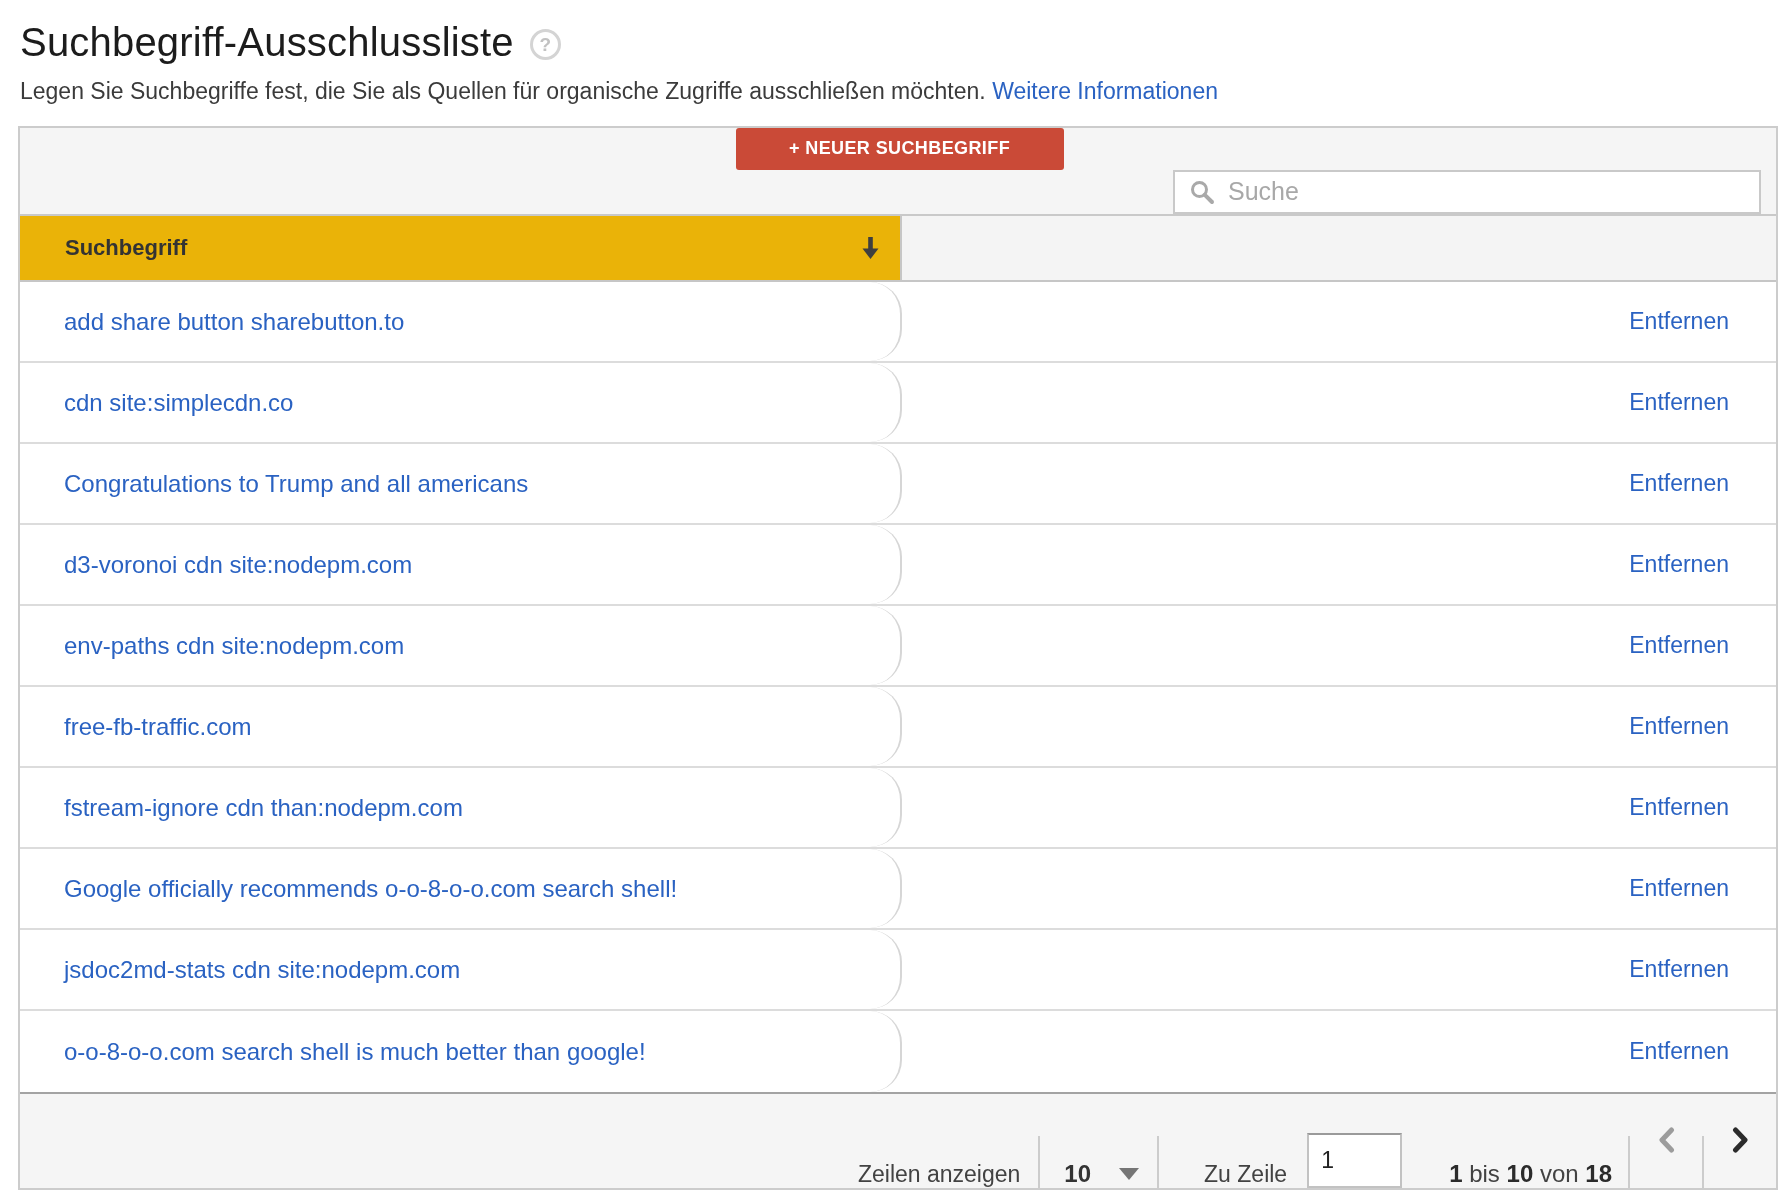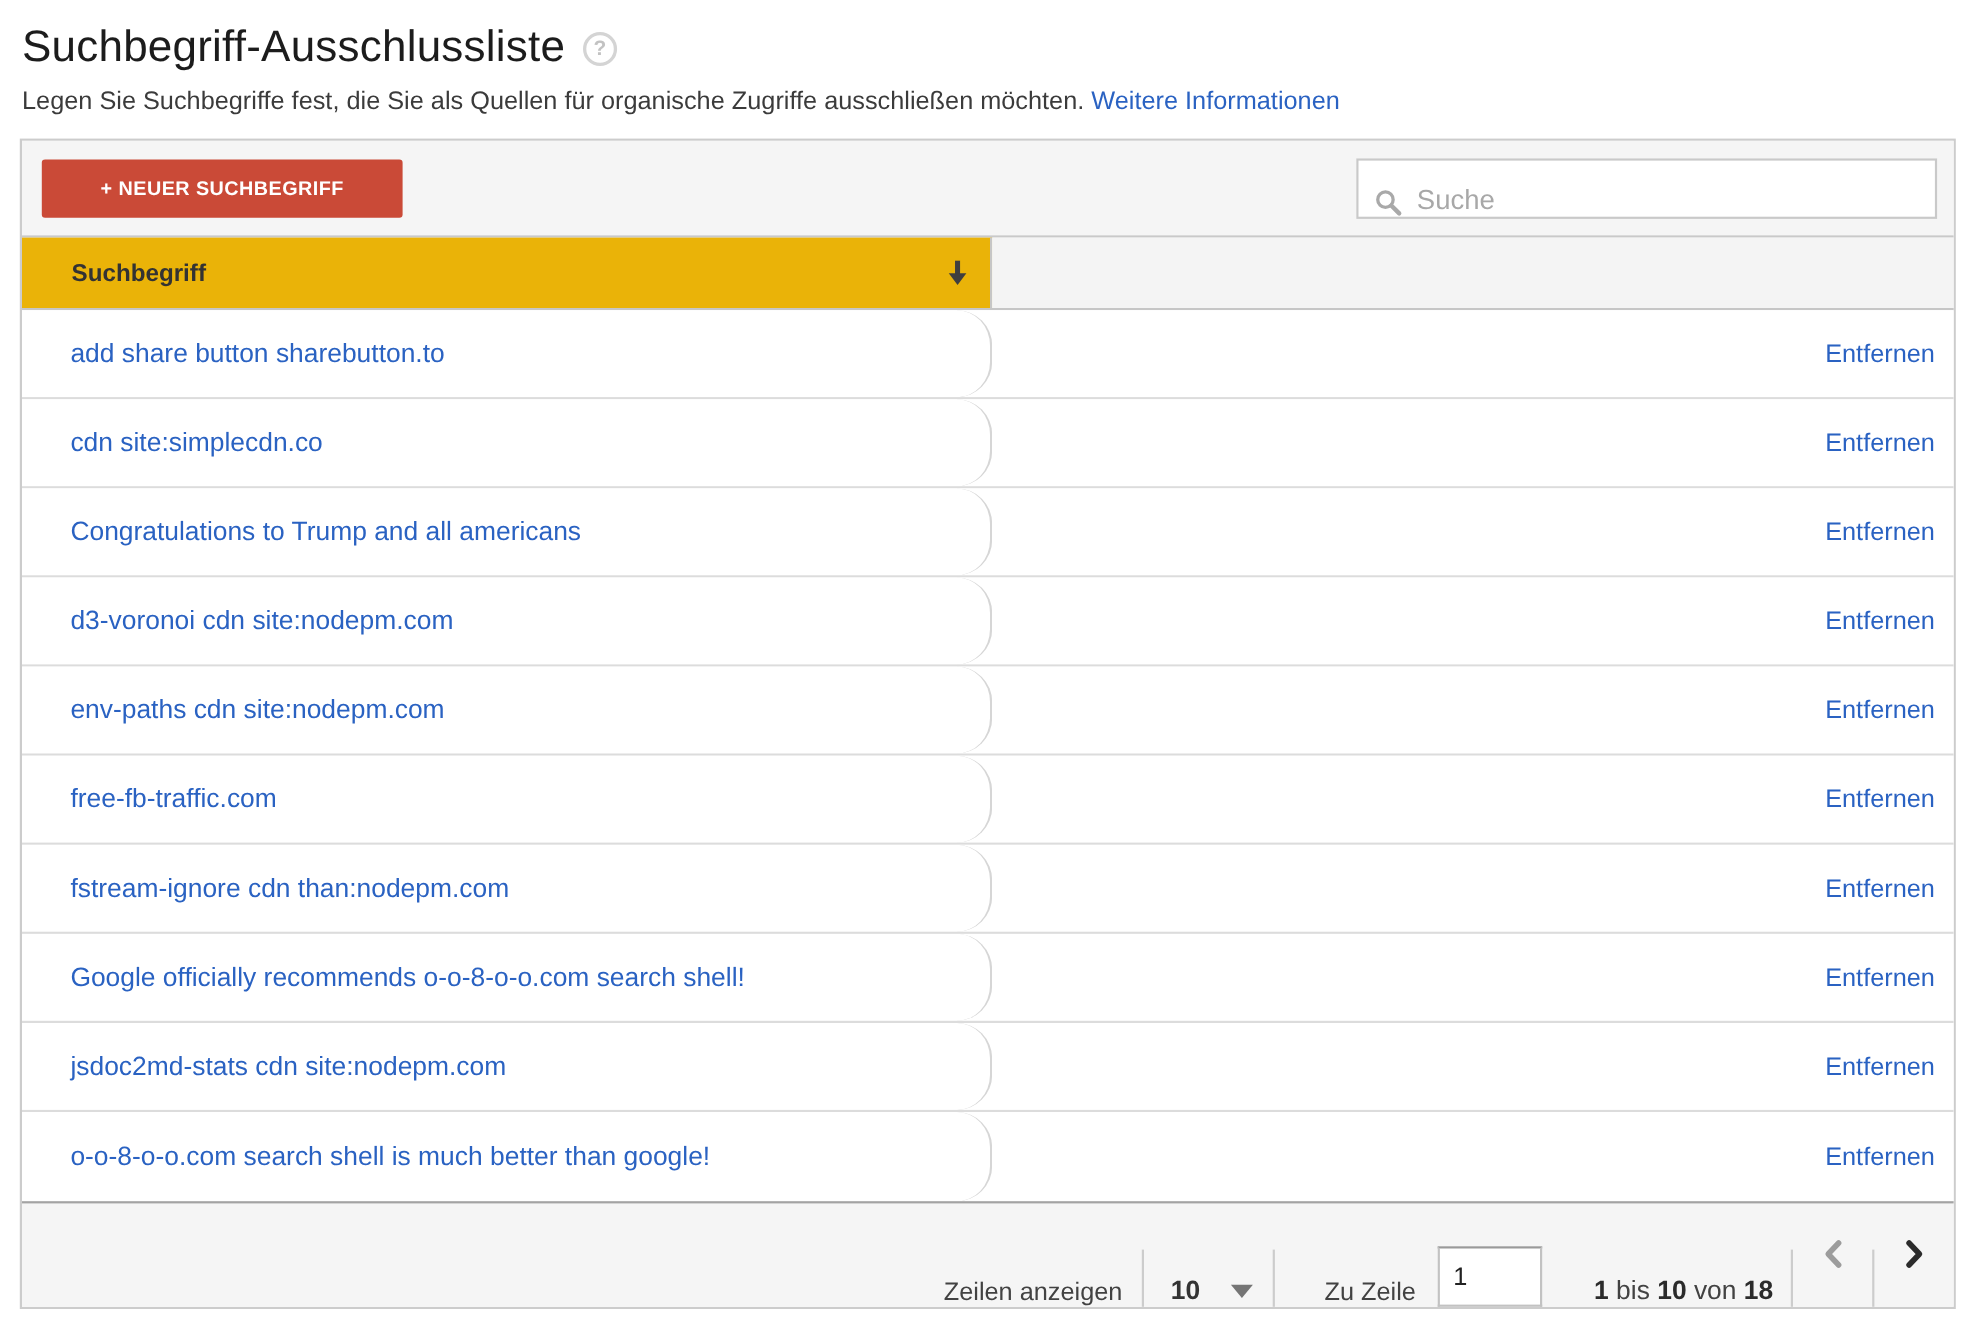--- a/index.html
+++ b/index.html
@@ -14,26 +14,26 @@
                  color:#c2c2c2; font-size:19px; font-weight:bold; display:flex;
                  align-items:center; justify-content:center; margin-top:4px; cursor:pointer; }
   .subtitle { margin-top:13px; font-size:23px; color:#3b3b3b; }
   .subtitle a { color:#2a62c2; text-decoration:none; cursor:pointer; }
 
   
   .panel { margin:21px 0 0 18px; width:1760px; border:2px solid #ccc; background:#fff; }
 
   
   .toolbar { height:88px; background:#f5f5f5; border-bottom:2px solid #c9c9c9;
-             display:flex; align-items:center; padding:0 15px 0 18px; }
+             display:flex; align-items:center; padding:0 15px 0 18px;flex-direction:column; }
   .btn-new { width:328px; height:53px; background:#ca4a37; border:none; border-radius:3px;
              color:#fff; font-family:inherit; font-size:18px; font-weight:bold;
              letter-spacing:0.4px; cursor:pointer; }
-  .searchbox { margin-left:auto; width:528px; height:55px; background:#fff;
-               border:2px solid #c9c9c9; display:flex; align-items:flex-end;
+  .searchbox { margin-left:auto; width:588px; height:55px; background:#fff;
+               border:2px solid #c9c9c9; display:flex; align-items:center;
                padding:0 14px; gap:13px; }
   .searchbox svg { flex:0 0 auto; }
   .searchbox input { border:none; outline:none; width:100%; font-family:inherit;
                      font-size:25px; color:#333; background:transparent; }
   .searchbox input::placeholder { color:#a8a8a8; }
 
   
   .thead { display:flex; height:66px; border-bottom:2px solid #c6c6c6; }
   .th-term { width:882px; background:#eab308; border-right:2px solid #c6c6c6;
              display:flex; align-items:center; padding:0 20px 0 45px; cursor:pointer; }
@@ -41,21 +41,21 @@
   .th-term .sort { margin-left:auto; display:flex; align-items:center; }
   .th-action { flex:1; background:#f4f4f4; }
 
   
   .row { display:flex; height:81px; border-bottom:2px solid #dcdcdc; background:#fff; }
   .row:last-child { border-bottom:none; }
   .cell-term { width:882px; border-right:2px solid #d6d6d6; display:flex;
                align-items:center; padding-left:44px;border-radius:32px; }
   .term-link { font-size:24px; color:#2a62c2; text-decoration:none; cursor:pointer; }
   .cell-action { flex:1; display:flex; align-items:center; justify-content:flex-end;
-                 padding-right:17px; }
+                 padding-right:47px; }
   .remove-link { font-size:23px; color:#2a62c2; text-decoration:none; cursor:pointer; }
 
   
   .tfoot { height:96px; background:#f5f5f5; border-top:2px solid #a3a3a3;
            display:flex; align-items:flex-end; justify-content:flex-end; font-size:23px;
            color:#424242; }
   .vsep { width:0; height:52px; border-left:2px solid #ccc; }
   .rows-label { margin-right:18px; }
   .rpp { display:flex; align-items:center; margin:0 18px 0 24px; cursor:pointer; }
   .rpp-value { font-size:24px; font-weight:bold; color:#333; }

